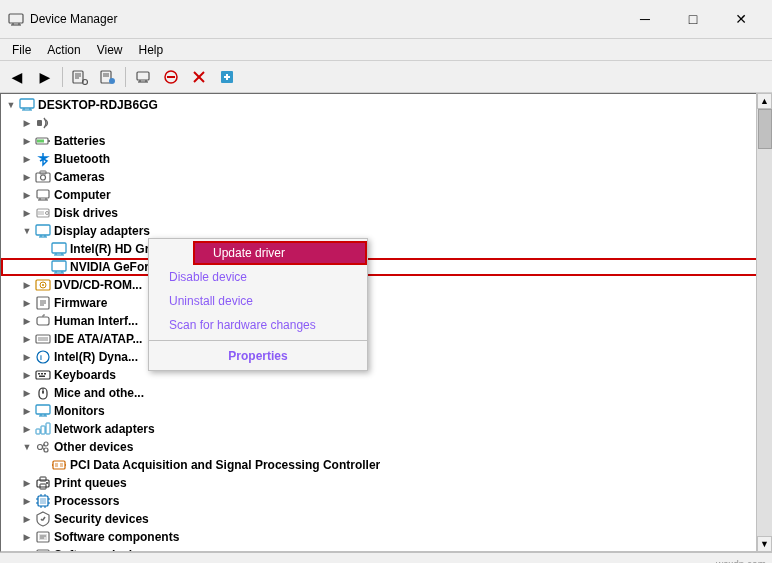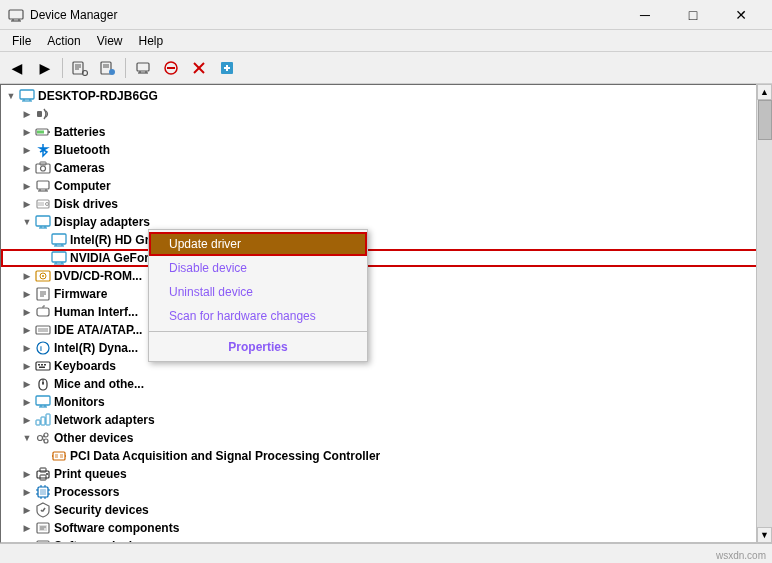--- a/index.html
+++ b/index.html
@@ -8,21 +8,21 @@
       font-size: 12px;
       background: #f0f0f0;
       width: 772px;
       height: 563px;
       overflow: hidden;
     }
 
     
     .title-bar {
       background: #f0f0f0;
-      height: 30px;
+      height: 39px;
       display: flex;
       align-items: center;
       padding: 0 8px;
       border-bottom: 1px solid #d0d0d0;
       user-select: none;
     }
     .title-bar-icon {
       width: 16px;
       height: 16px;
       margin-right: 6px;
@@ -198,24 +198,25 @@
       z-index: 100;
       padding: 2px 0;
     }
     .context-menu-item {
       padding: 5px 20px;
       cursor: pointer;
       font-size: 12px;
       color: #8b5cf6;
     }
     .context-menu-item.highlighted {
-      background: #a16207;
+      background: #be185d;
       color: #fff;
       outline: 2px solid #cc0000;
       outline-offset: -2px;
+      margin-left: 44px;
     }
     .context-menu-item.bold {
       font-weight: bold;
       text-align: center;
     }
     .context-menu-separator {
       height: 1px;
       background: #c0c0c0;
       margin: 3px 0;
     }

